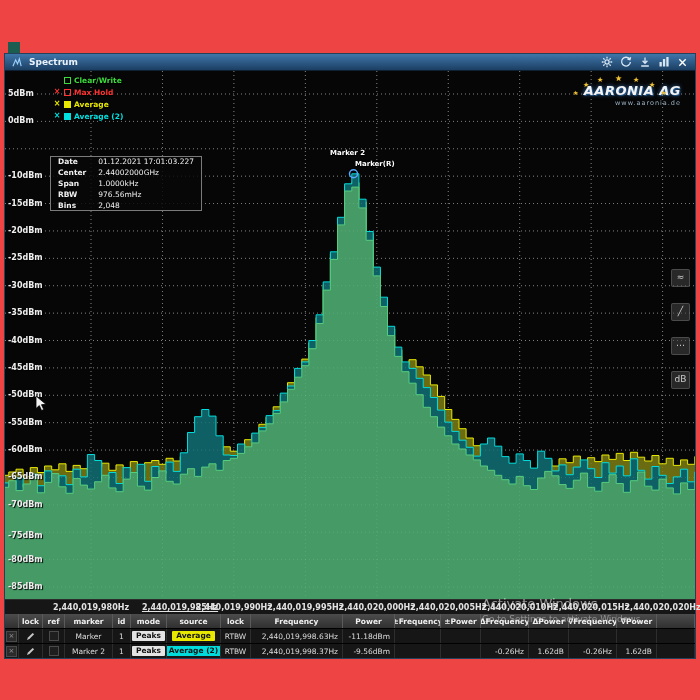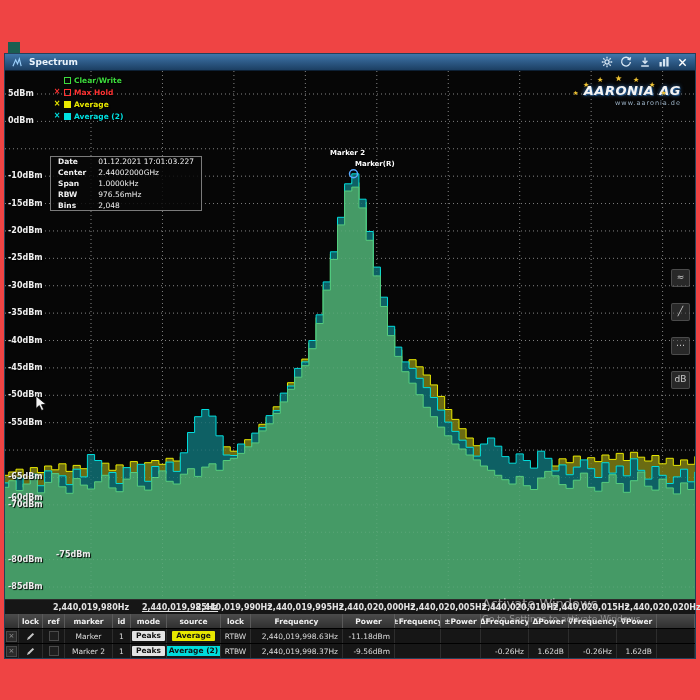--- a/index.html
+++ b/index.html
@@ -187,24 +187,24 @@
           <div class="ylab" style="top: 100.17px;">-10dBm</div>
           <div class="ylab" style="top: 128px;">-15dBm</div>
           <div class="ylab" style="top: 154.95px;">-20dBm</div>
           <div class="ylab" style="top: 182.34px;">-25dBm</div>
           <div class="ylab" style="top: 209.73px;">-30dBm</div>
           <div class="ylab" style="top: 237.12px;">-35dBm</div>
           <div class="ylab" style="top: 264.51px;">-40dBm</div>
           <div class="ylab" style="top: 291.9px;">-45dBm</div>
           <div class="ylab" style="top: 319.29px;">-50dBm</div>
           <div class="ylab" style="top: 346.68px;">-55dBm</div>
-          <div class="ylab" style="top: 374.07px; margin-top: 48px;">-60dBm</div>
+          <div class="ylab" style="top: 374.07px;">-60dBm</div>
           <div class="ylab" style="top: 401.46px; text-align: right;">-65dBm</div>
           <div class="ylab" style="top: 428.85px;">-70dBm</div>
-          <div class="ylab" style="top: 479px; margin-left: 48px;">-75dBm</div>
+          <div class="ylab" style="top: 460px;">-75dBm</div>
           <div class="ylab" style="top: 483.63px;">-80dBm</div>
           <div class="ylab" style="top: 511.02px;">-85dBm</div>
         </div>
 
       <div class="legend">
         <div class="lg-row lg0">
           <span class="lg-x" style="color: rgb(61, 220, 61); visibility: hidden;">×</span>
           <span class="lg-sw" style="border-color: rgb(61, 220, 61);"></span>
           <span class="lg-tx" style="color: rgb(61, 220, 61); text-align: right;">Clear/Write</span>
         </div>

